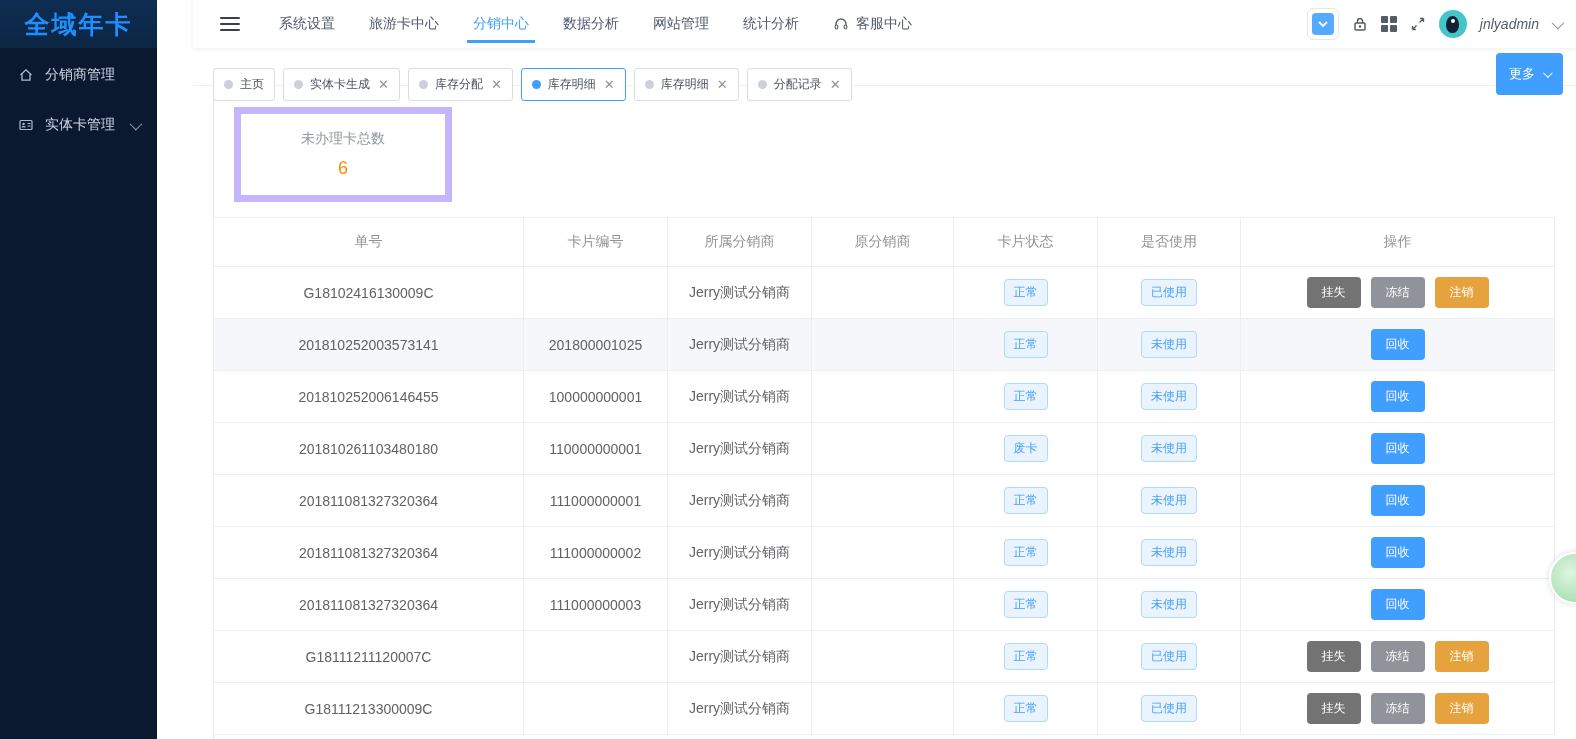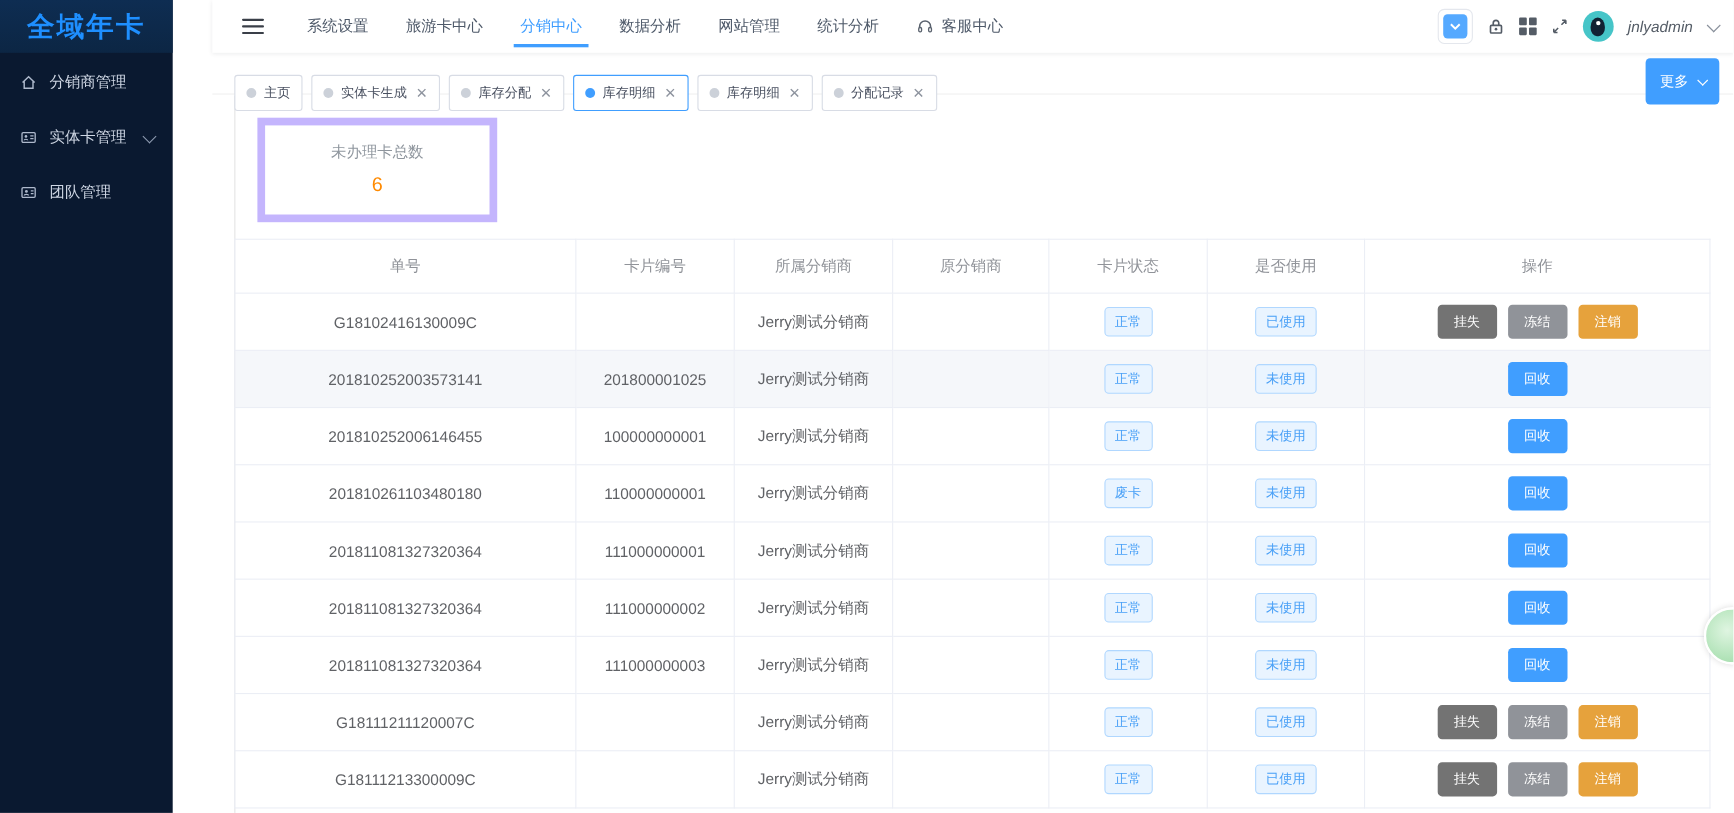--- a/index.html
+++ b/index.html
@@ -101,28 +101,20 @@
         </div>
         <div class="menu-item">
           <span class="mi-icon"><svg viewBox="0 0 16 16" width="16" height="16">
               <rect x="2" y="3.5" width="12" height="9" rx="1" fill="none" stroke="currentColor" stroke-width="1.2"></rect>
               <circle cx="5.6" cy="7" r="1.2" fill="currentColor"></circle>
               <path d="M4 10.5 c0-1.2 3.2-1.2 3.2 0 M9.5 6.5 h3 M9.5 9 h3" stroke="currentColor" stroke-width="1.1" fill="none"></path>
             </svg></span>
           <span>实体卡管理</span>
           <span class="mi-arrow chev" style="border-color:#8e9bb0"></span>
         </div>
-        <div class="menu-item">
-          <span class="mi-icon"><svg viewBox="0 0 16 16" width="16" height="16">
-              <rect x="2" y="3.5" width="12" height="9" rx="1" fill="none" stroke="currentColor" stroke-width="1.2"></rect>
-              <circle cx="6" cy="7" r="1.3" fill="currentColor"></circle>
-              <path d="M4 10.8 c0-1.5 4-1.5 4 0 M10 6.5 h2.5 M10 9 h2.5" stroke="currentColor" stroke-width="1.1" fill="none"></path>
-            </svg></span>
-          <span>团队管理</span>
-        </div>
       </nav>
   </aside>
 
   <header class="header">
     <div class="hamburger">
         <span></span>
         <span></span>
         <span></span>
       </div>
     <nav class="nav" id="top-nav">

